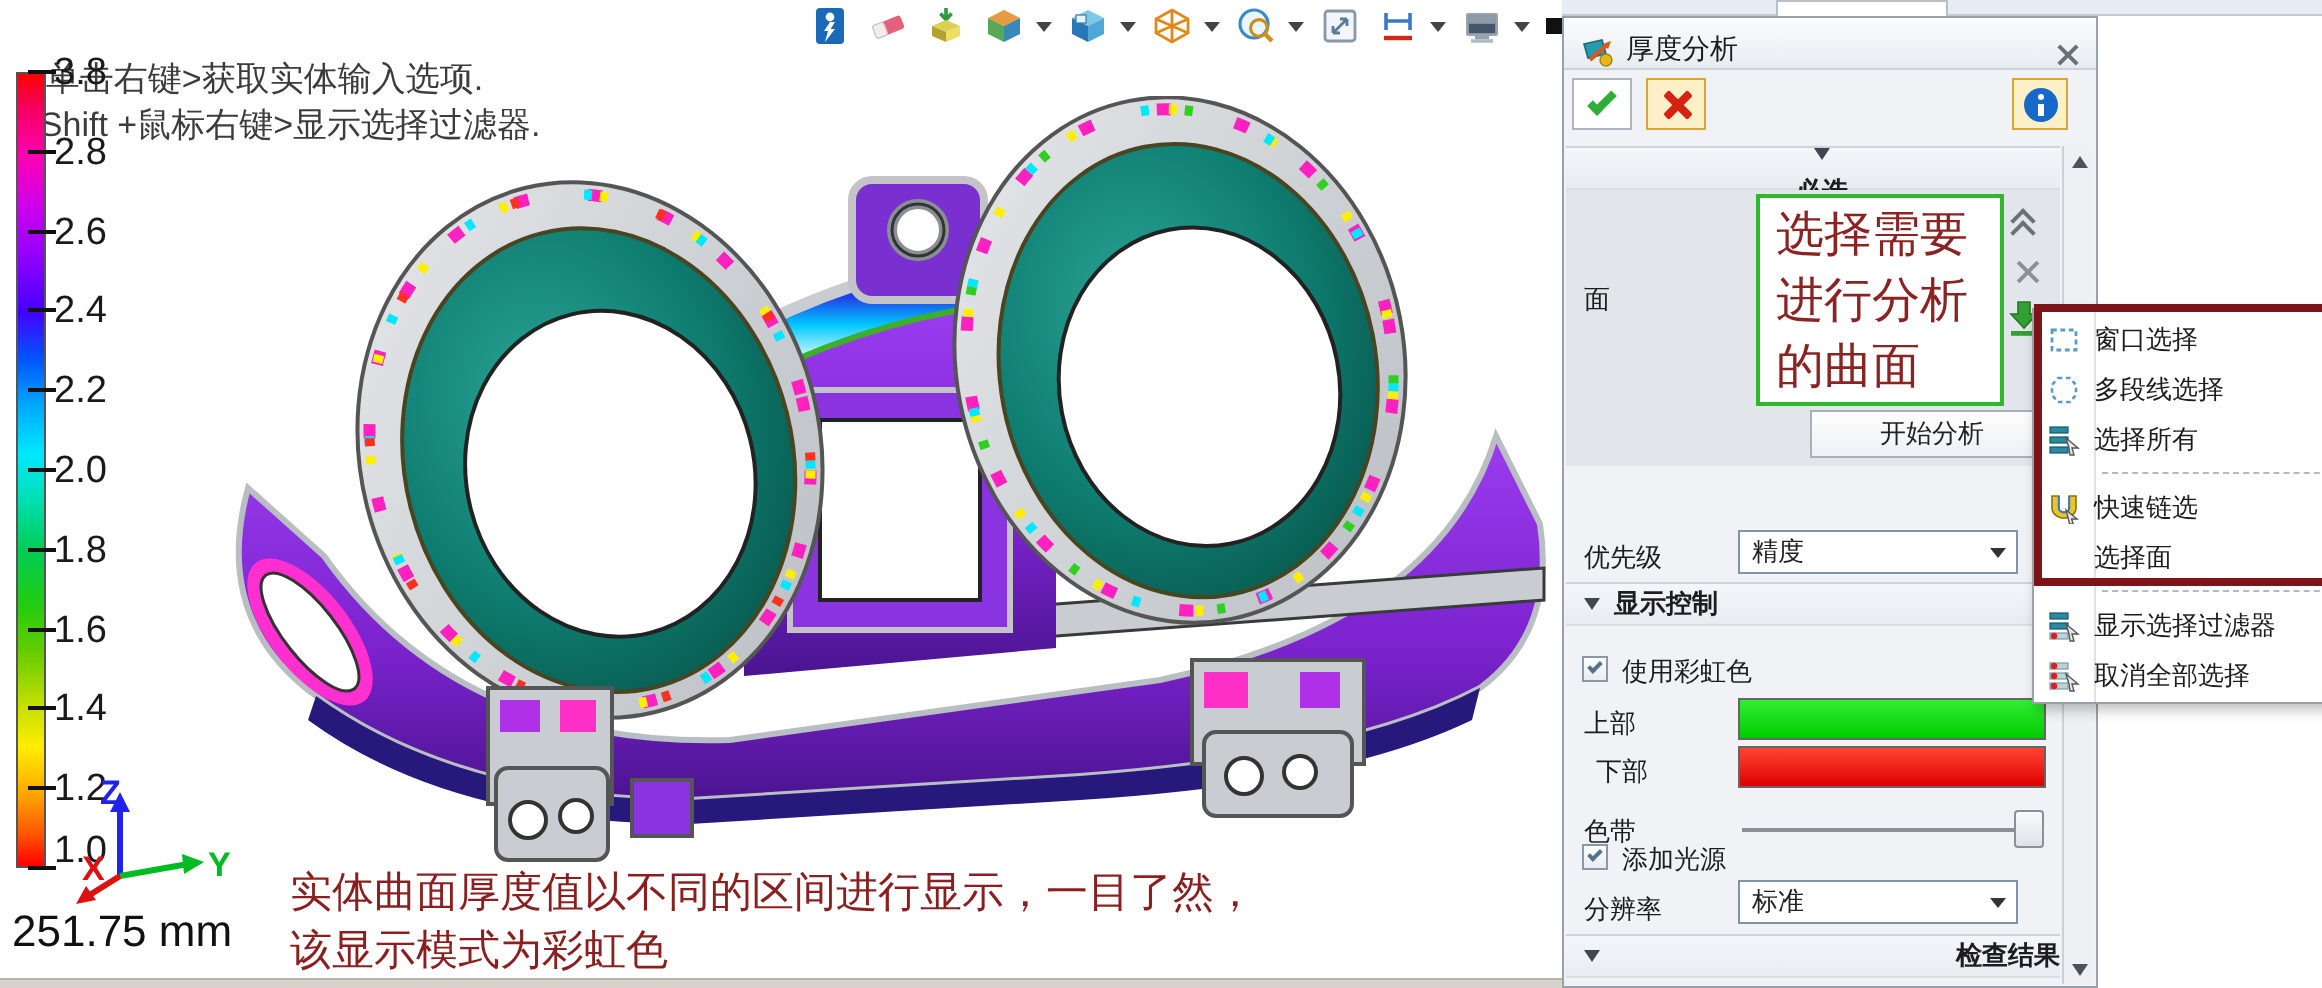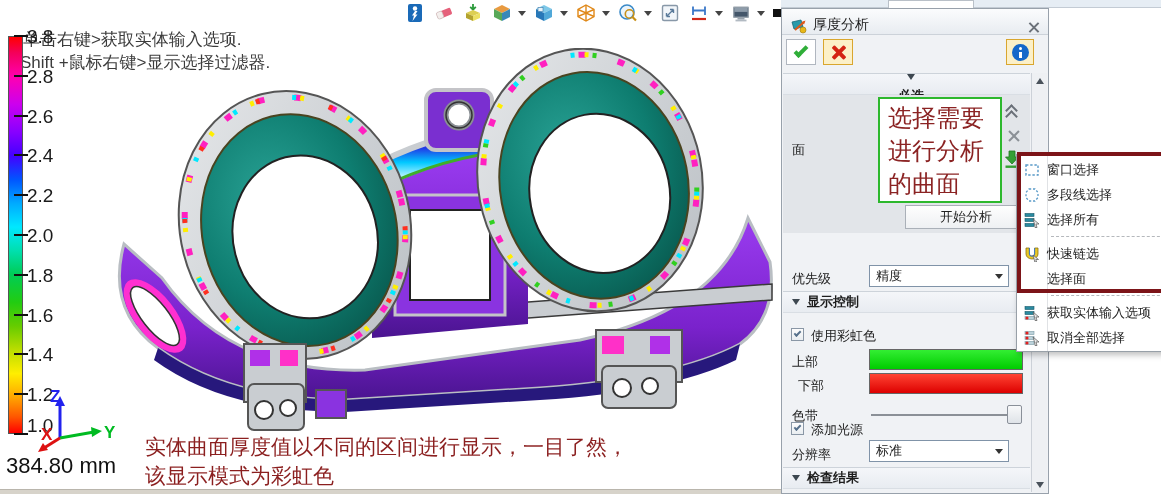--- a/index.html
+++ b/index.html
@@ -224,21 +224,21 @@
     <polygon points="32,8 27,18 37,18" fill="#2222ee"></polygon>
     <line x1="32" y1="50" x2="66" y2="44" stroke="#00bb22" stroke-width="3"></line>
     <polygon points="74,43 63,39 64,49" fill="#00bb22"></polygon>
     <line x1="32" y1="50" x2="16" y2="60" stroke="#dd1111" stroke-width="3"></line>
     <polygon points="10,64 20,62 15,55" fill="#dd1111"></polygon>
     <text x="22" y="14" fill="#2222ee">Z</text>
     <text x="76" y="50" fill="#00bb22">Y</text>
     <text x="13" y="52" fill="#dd1111">X</text>
   </svg>
 
-  <div class="measure">384.80 mm</div>
+  <div class="measure">251.75 mm</div>
 
   <div class="bottom-note">
     <div>实体曲面厚度值以不同的区间进行显示，一目了然，</div>
     <div>该显示模式为彩虹色</div>
   </div>
   <div class="bottom-strip"></div>
 
   <div class="toolbar">
     <div class="tb-icon">
       <svg width="20" height="20" viewBox="0 0 20 20">
@@ -397,21 +397,21 @@
         <span class="ck"></span>
       </div>
     <div class="flabel" style="left:29px;top:412px;">添加光源</div>
 
     <div class="flabel" style="left:10px;top:437px;">分辨率</div>
     <div class="combo" style="top:431px;">
       <span>标准</span>
       <span class="dd"></span>
     </div>
 
-    <div class="sec-hdr" style="top:458px;">
+    <div class="sec-hdr" style="top:458px;justify-content:space-between;">
       <span class="tri-down"></span>
       <span>检查结果</span>
     </div>
 
     <div class="scrollbar">
       <div class="sb-btn" style="top:0;">
           <span class="tri-up-s"></span>
         </div>
       <div class="sb-btn" style="bottom:0;">
           <span class="tri-down-s"></span>
@@ -476,21 +476,21 @@
         <svg width="16" height="16" viewBox="0 0 16 16">
             <g fill="#2a8aa0" stroke="#14596a" stroke-width=".6">
               <rect x="1" y="1.5" width="9" height="3"></rect>
               <rect x="1" y="6.5" width="9" height="3"></rect>
             </g>
             <rect x="1" y="11.5" width="9" height="3" fill="#bcd2da" stroke="#7a9aa6" stroke-width=".6"></rect>
             <circle cx="3" cy="13" r="1.6" fill="#e02020"></circle>
             <polygon points="9,7 15,12 12,12 13,15.5 11,15.5 10.5,12" fill="#e8e8e8" stroke="#555" stroke-width=".7"></polygon>
           </svg>
       </span>
-        <span>获取实体输入选项</span>
+        <span>显示选择过滤器</span>
     </div>
     <div class="ctx-item">
       <span class="ctx-ic">
         <svg width="16" height="16" viewBox="0 0 16 16">
             <g fill="#bcd2da" stroke="#7a9aa6" stroke-width=".6">
               <rect x="1" y="1.5" width="9" height="3"></rect>
               <rect x="1" y="6.5" width="9" height="3"></rect>
               <rect x="1" y="11.5" width="9" height="3"></rect>
             </g>
             <g fill="#e02020">

